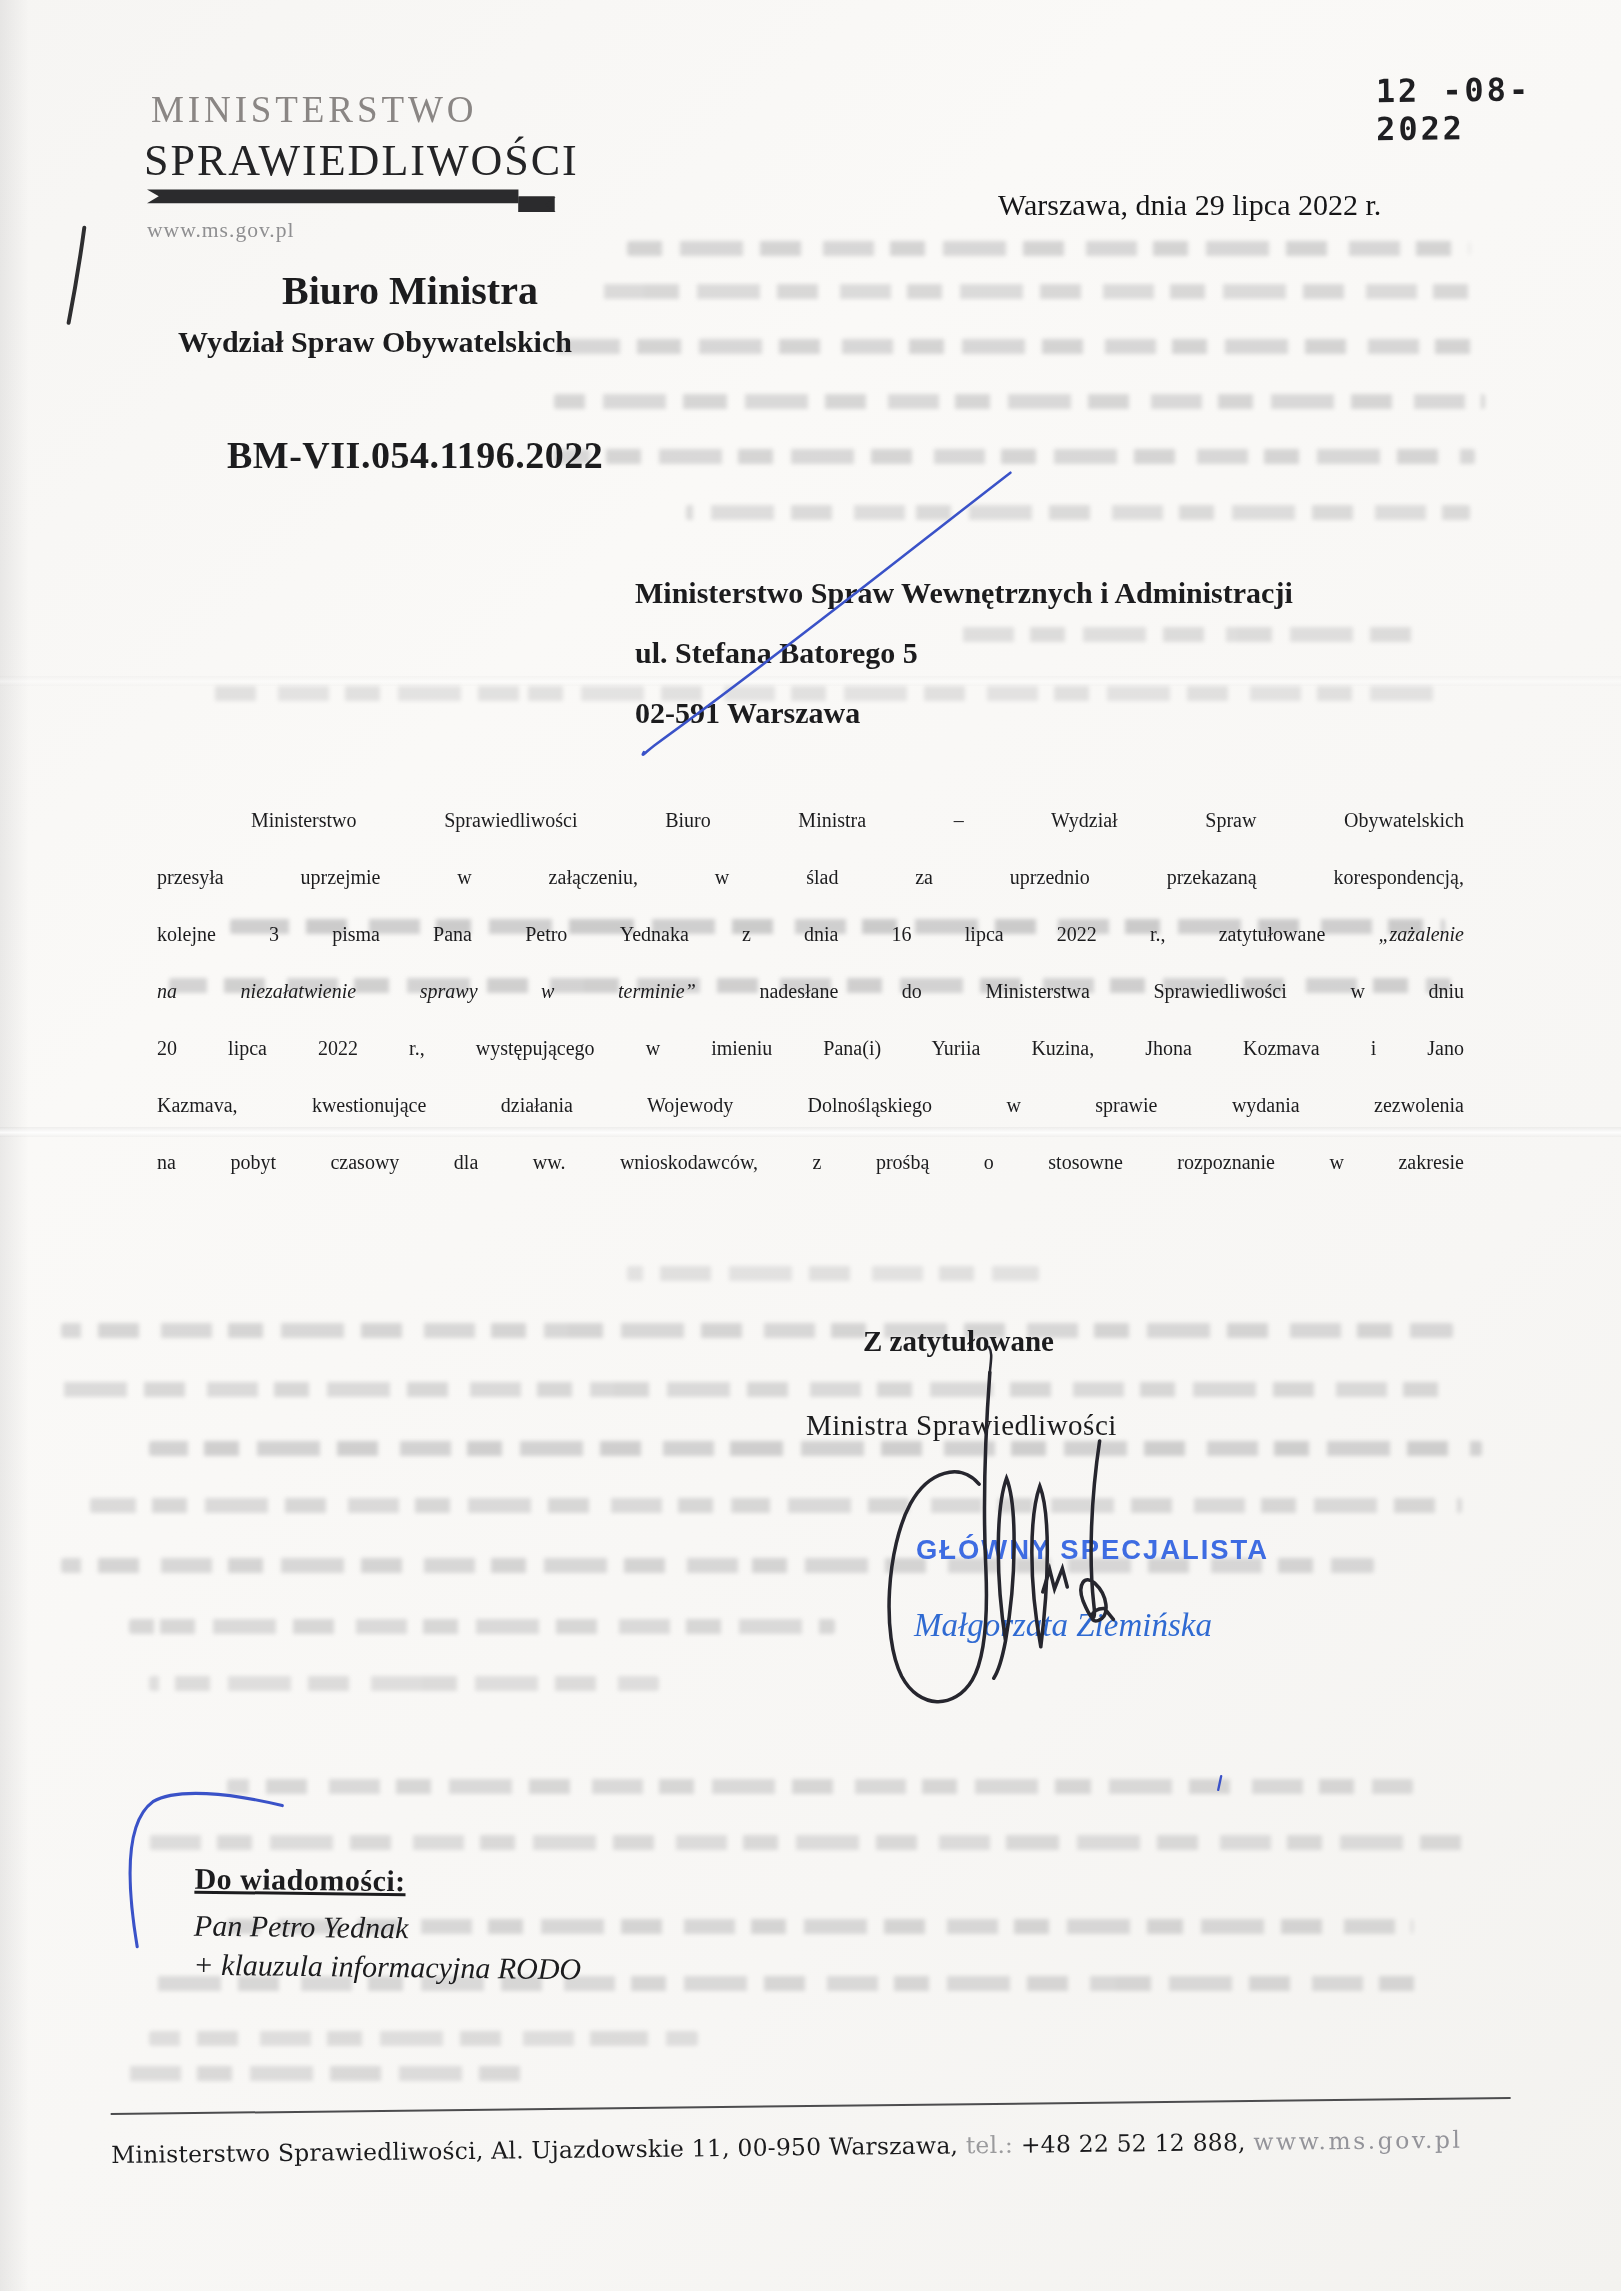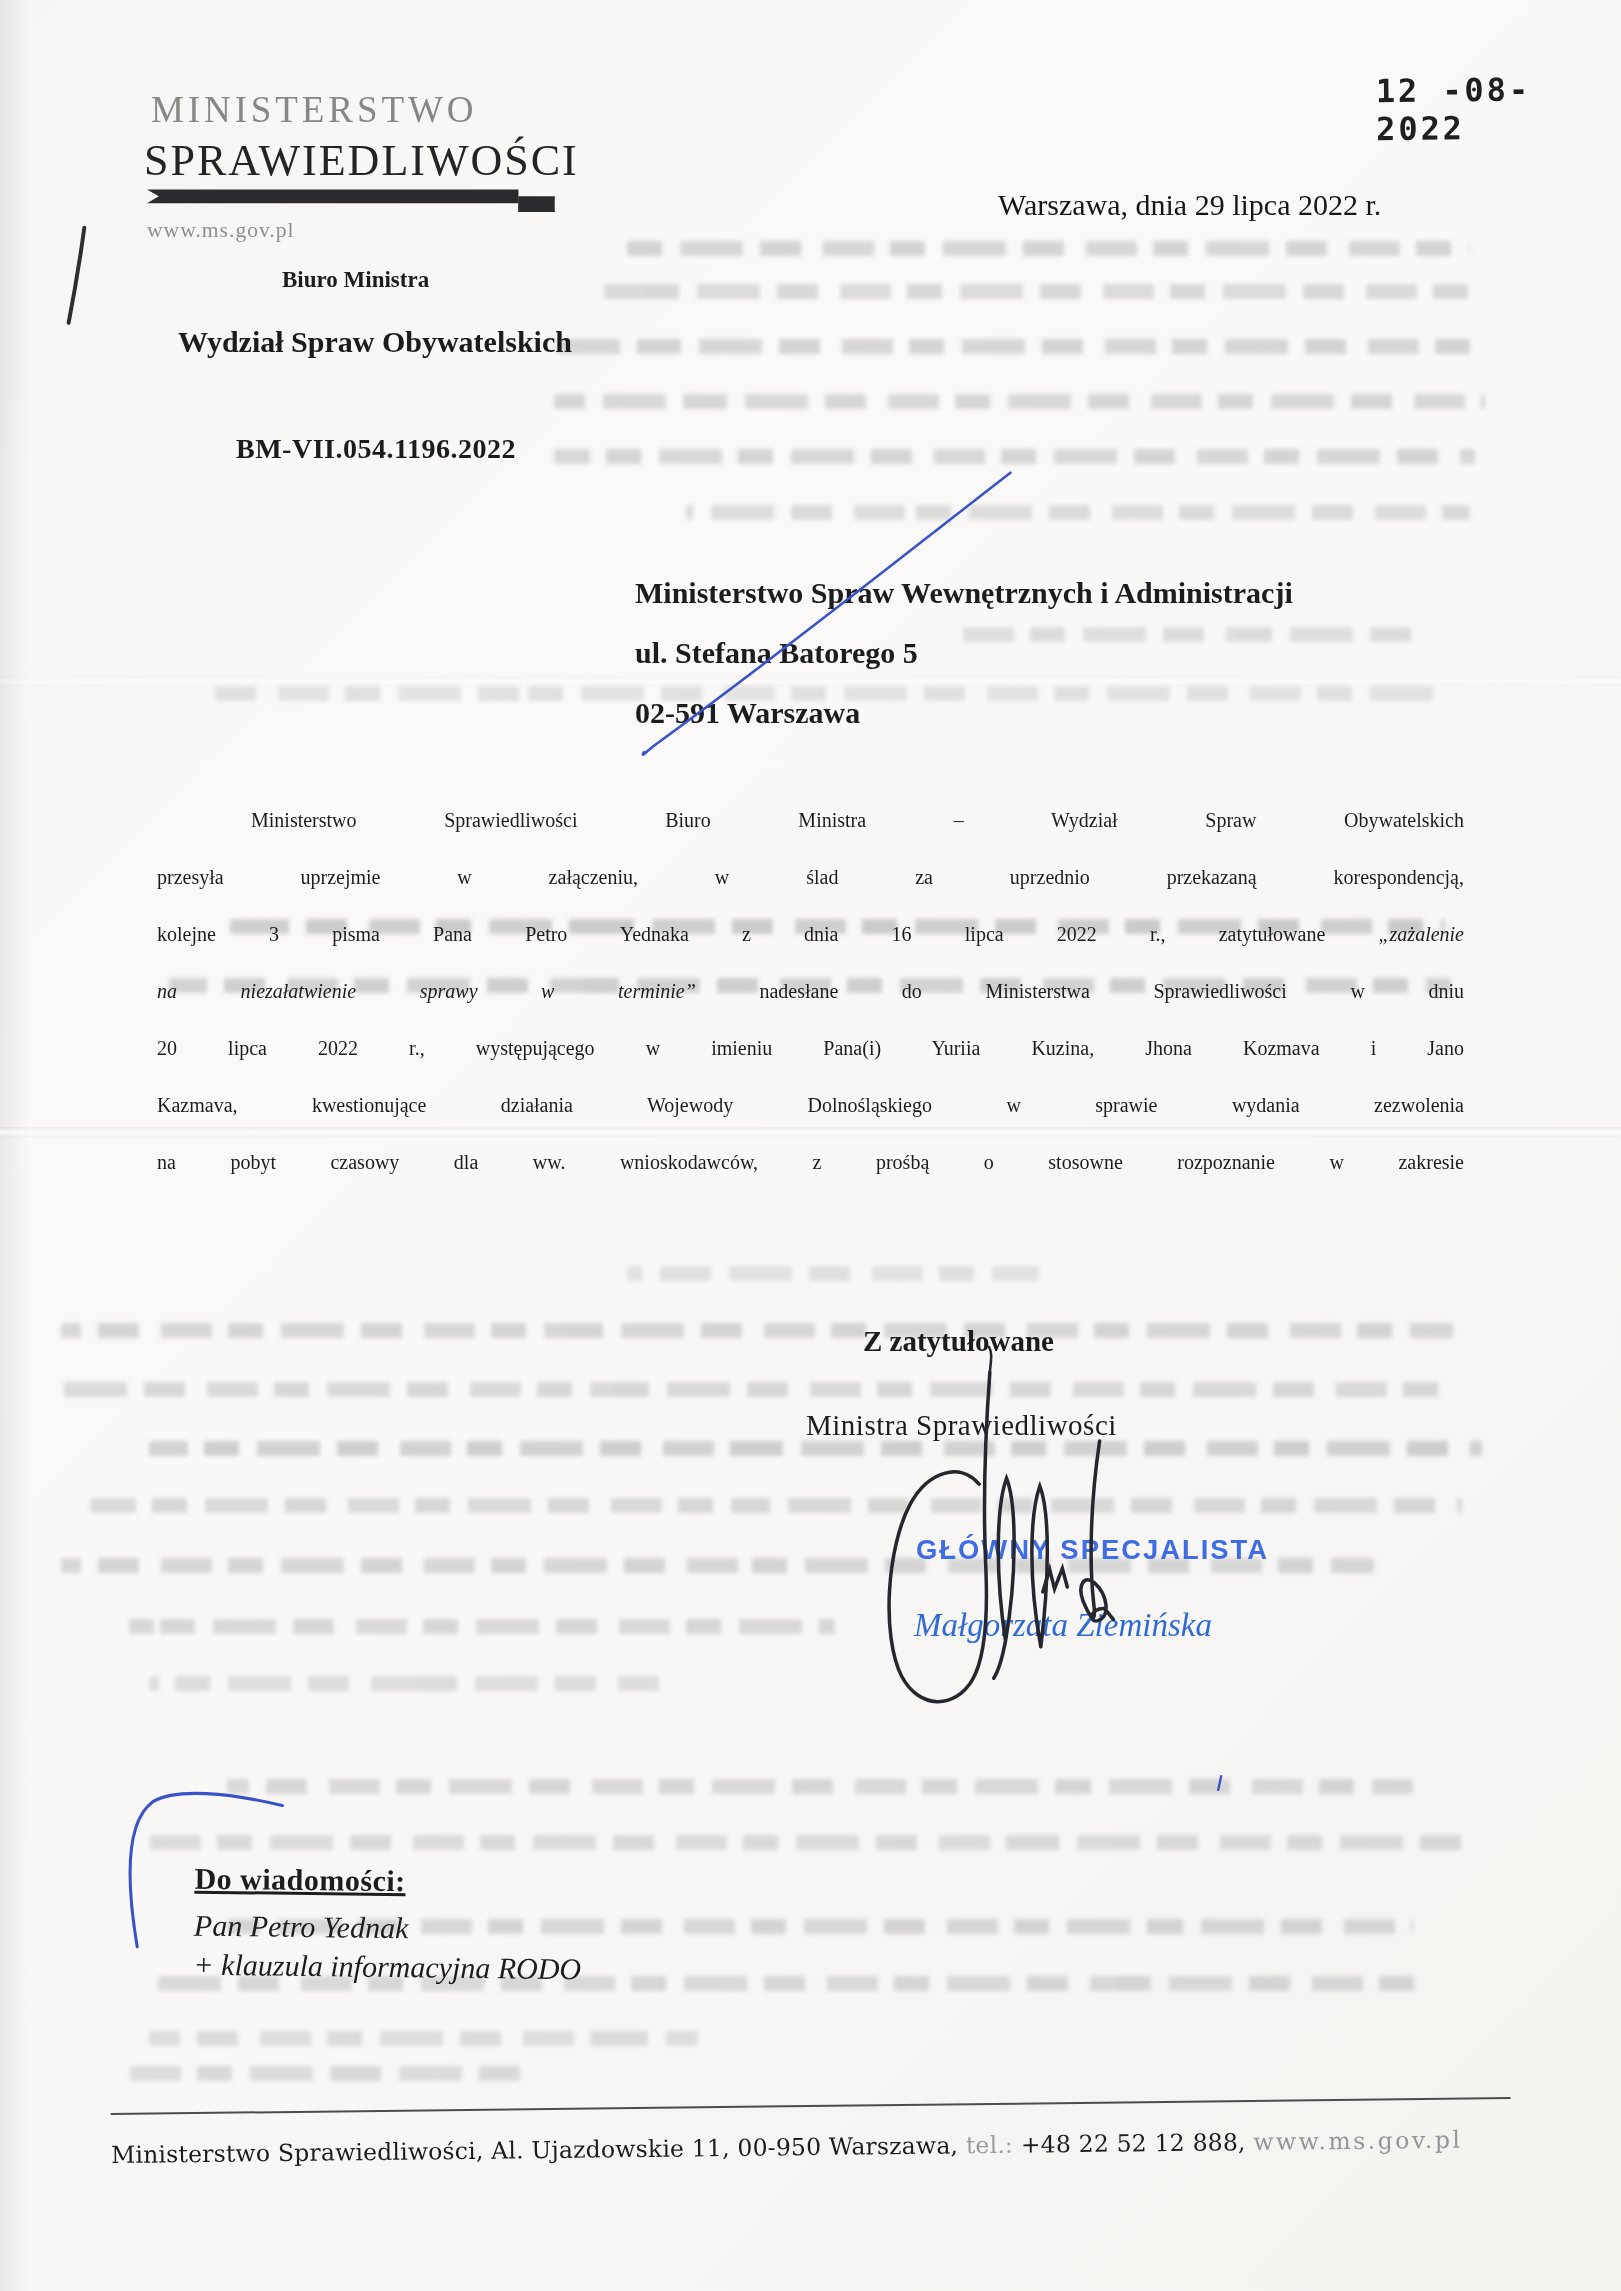--- a/index.html
+++ b/index.html
@@ -29,23 +29,23 @@
     font-family:"DejaVu Sans Mono", monospace;font-weight:bold;
     font-size:32px;letter-spacing:2.9px;color:#1f1f22;transform:rotate(-.6deg);}
   
   .lh-min{position:absolute;left:145px;top:88px;font-size:37px;letter-spacing:3.9px;
     color:#8a8684;font-family:"Liberation Serif",serif;margin-left:6px;}
   .lh-spr{position:absolute;left:144px;top:135px;font-size:44px;letter-spacing:2px;
     color:#242426;font-family:"Liberation Serif",serif;}
   .lh-web{position:absolute;left:147px;top:218px;font-size:21.6px;letter-spacing:1px;color:#8f8f91;}
   
   .place-date{position:absolute;left:998px;top:188px;font-size:30px;color:#161618;}
-  .office{position:absolute;left:282px;top:267px;font-size:23px;font-weight:bold;font-family:Liberation Serif, serif;}
+  .office{position:absolute;left:282px;top:267px;font-size:40px;font-weight:bold;font-family:Liberation Serif, serif;}
   .dept{position:absolute;left:178px;top:325px;font-size:30px;font-weight:bold;}
-  .case-no{position:absolute;left:236px;top:433px;font-size:28px;font-weight:bold;letter-spacing:0.5px;text-align:right;}
+  .case-no{position:absolute;left:227px;top:433px;font-size:38px;font-weight:bold;letter-spacing:0.5px;text-align:right;}
   
   .recipient{position:absolute;left:635px;top:563px;font-size:30px;font-weight:bold;line-height:60px;}
   
   .body-block{position:absolute;left:157px;top:792px;width:1307px;font-size:20px;}
   .body-line{height:57px;line-height:57px;text-align:justify;white-space:normal;}
   .body-line.just::after{content:"";display:inline-block;width:100%;}
   .body-line.indent{text-indent:94px;}
   .body-line i{font-style:italic;}
   
   .z-upow{position:absolute;left:863px;top:1325px;font-size:29px;font-weight:bold;}

